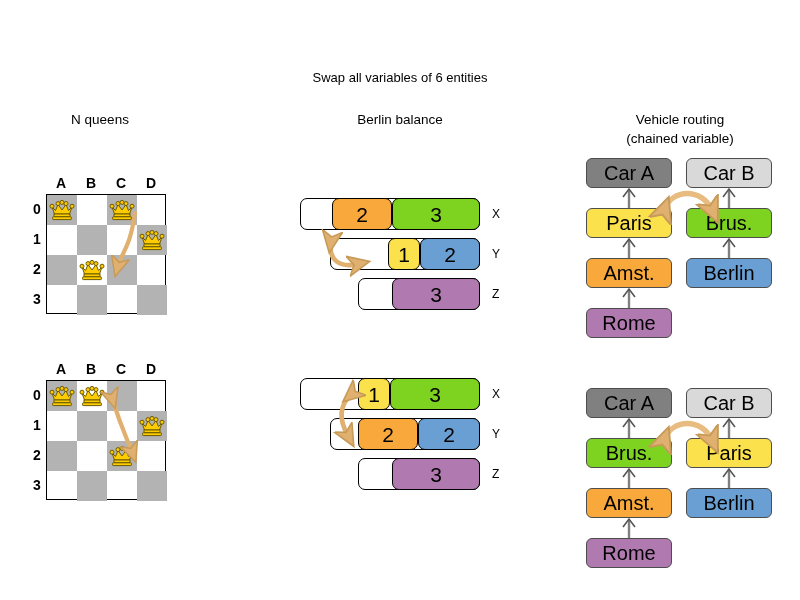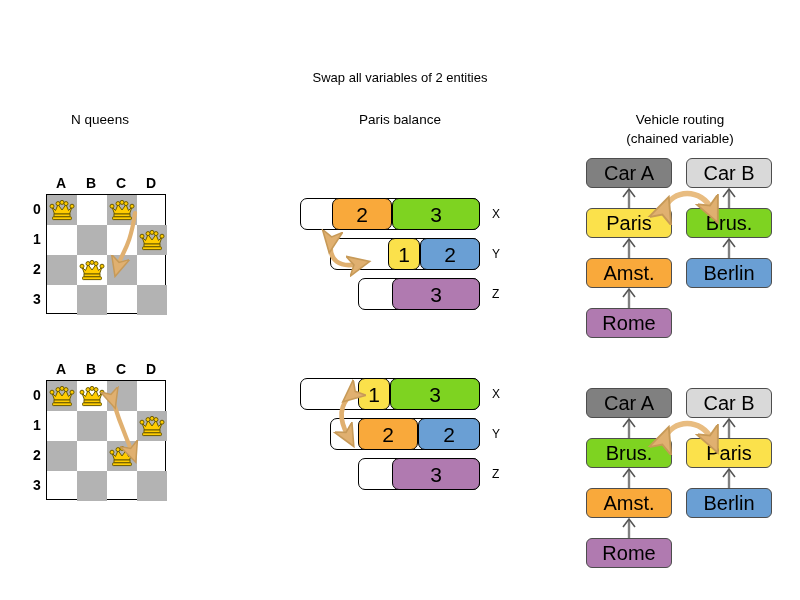--- a/index.html
+++ b/index.html
@@ -77,24 +77,24 @@
 
   
   .ov { position: absolute; left: 0; top: 0; width: 800px; height: 600px;
         pointer-events: none; }
 </style>
 </head>
 <body>
 
 <div id="page">
 
-  <div class="subtitle">Swap all variables of 2 entities</div>
+  <div class="subtitle">Swap all variables of 6 entities</div>
 
   <div class="col-heading" style="left:-30px; top:110px;">N queens</div>
-  <div class="col-heading" style="left:270px; top:110px;">Paris balance</div>
+  <div class="col-heading" style="left:270px; top:110px;">Berlin balance</div>
   <div class="col-heading" style="left:550px; top:110px;">Vehicle routing</div>
   <div class="col-heading" style="left:550px; top:129px;">(chained variable)</div>
 
   <div class="board" id="board-before" style="left:46px; top:194px;">
     <div class="grid">
         <div class="cell dark" style="left: 0px; top: 0px;"></div>
         <div class="cell" style="left: 30px; top: 0px;"></div>
         <div class="cell dark" style="left: 60px; top: 0px;"></div>
         <div class="cell" style="left: 90px; top: 0px;"></div>
         <div class="cell" style="left: 0px; top: 30px;"></div>

